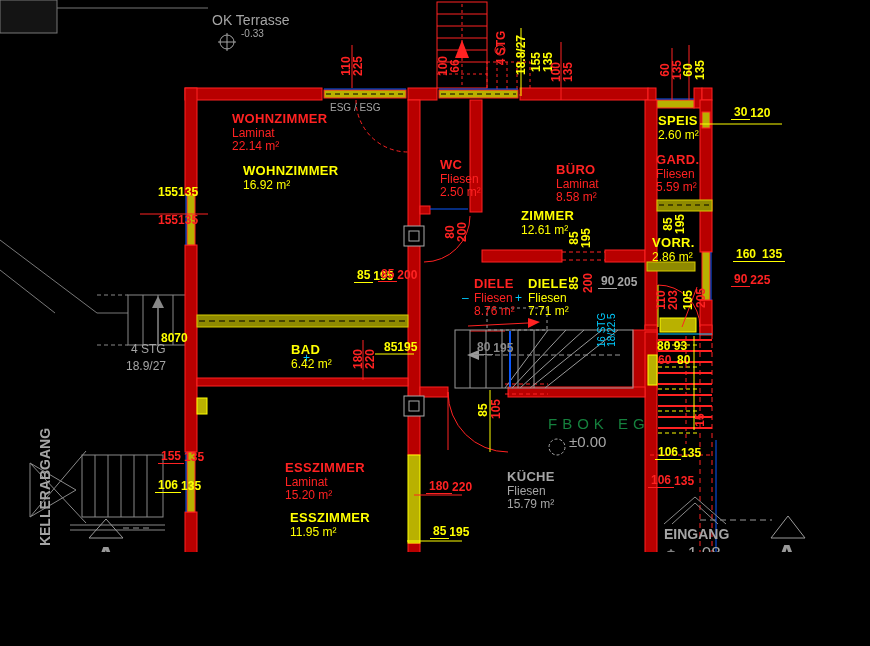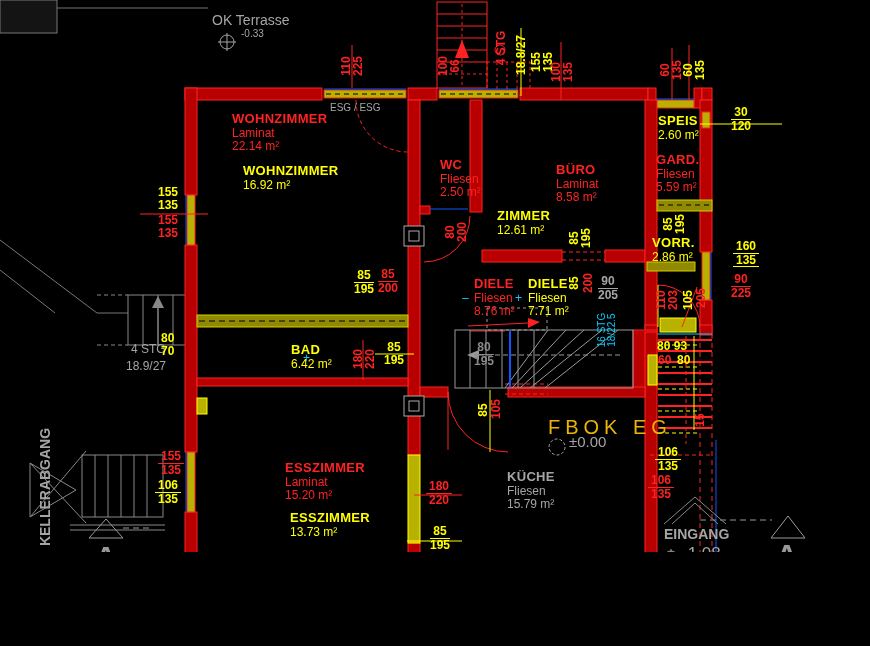--- a/index.html
+++ b/index.html
@@ -7,24 +7,24 @@
         font-family:"Liberation Sans",sans-serif;}
   #plan svg{position:absolute;left:0;top:0;}
   .t{position:absolute;white-space:nowrap;line-height:1.12;z-index:5;}
   .red{color:#ff2222}.yel{color:#ffff00}.gry{color:#a5a5a5}.cyn{color:#00ccff}
   .b{font-weight:bold}
   .rm{font-size:13px;font-weight:bold;letter-spacing:.3px}
   .sub{font-size:12px}
   .dim{font-size:12px;font-weight:bold}
   .rot{transform:translate(-50%,-50%) rotate(-90deg);text-align:center;line-height:1.02}
   .rot span{display:block}
-  .fr{display:flex;flex-direction:column;align-items:center;line-height:1.05}
+  .fr{display:flex;flex-direction:row;align-items:center;line-height:1.05}
   .fr .ln{border-bottom:1px solid currentColor;padding:0 3px}
   .big-a{font-size:30px;font-weight:bold;color:#999}
-  .fbok{font-size:20px;letter-spacing:5px;color:#eab308}
+  .fbok{font-size:15px;letter-spacing:5px;color:#15803d}
 </style>
 </head>
 <body>
 
 <div id="plan">
 
 <svg width="870" height="646" viewBox="0 0 870 646">
 
   <g stroke="#777" fill="none">
     <rect x="0" y="0" width="57" height="33" fill="#141414"></rect>
@@ -278,21 +278,21 @@
 <div class="t red" style="left:440px;top:158px">
   <div class="rm">WC</div>
   <div class="sub">Fliesen</div>
   <div class="sub">2.50 m²</div>
 </div>
 <div class="t red" style="left:556px;top:163px">
   <div class="rm">BÜRO</div>
   <div class="sub">Laminat</div>
   <div class="sub">8.58 m²</div>
 </div>
-<div class="t yel" style="left:497px;top:209px">
+<div class="t yel" style="left:521px;top:209px">
   <div class="rm">ZIMMER</div>
   <div class="sub">12.61 m²</div>
 </div>
 <div class="t red" style="left:474px;top:277px">
   <div class="rm">DIELE</div>
   <div class="sub">Fliesen</div>
   <div class="sub">8.76 m²</div>
 </div>
 <div class="t cyn sub" style="left:462px;top:292px">–</div>
 <div class="t cyn sub" style="left:515px;top:292px">+</div>
@@ -306,21 +306,21 @@
   <div class="sub">6.42 m²</div>
 </div>
 <div class="t cyn sub" style="left:303px;top:352px">+</div>
 <div class="t red" style="left:285px;top:461px">
   <div class="rm">ESSZIMMER</div>
   <div class="sub">Laminat</div>
   <div class="sub">15.20 m²</div>
 </div>
 <div class="t yel" style="left:290px;top:511px">
   <div class="rm">ESSZIMMER</div>
-  <div class="sub">13.73 m²</div>
+  <div class="sub">11.95 m²</div>
 </div>
 <div class="t gry" style="left:507px;top:470px">
   <div class="rm">KÜCHE</div>
   <div class="sub">Fliesen</div>
   <div class="sub">15.79 m²</div>
 </div>
 <div class="t yel" style="left:658px;top:114px">
   <div class="rm">SPEIS</div>
   <div class="sub">2.60 m²</div>
 </div>
@@ -422,21 +422,21 @@
     </div>
 <div class="t red rot dim" style="left:545px;top:617px">
       <span>155</span>
       <span>135</span>
     </div>
 
 <div class="t yel dim fr" style="left:731px;top:106px">
       <span class="ln">30</span>
       <span>120</span>
     </div>
-<div class="t yel dim fr" style="left:733px;top:240px">
+<div class="t yel dim fr" style="left:733px;top:248px">
       <span class="ln">160</span>
       <span class="ln">135</span>
     </div>
 <div class="t red dim fr" style="left:731px;top:273px">
       <span class="ln">90</span>
       <span>225</span>
     </div>
 <div class="t gry dim fr" style="left:598px;top:275px">
       <span class="ln">90</span>
       <span>205</span>

